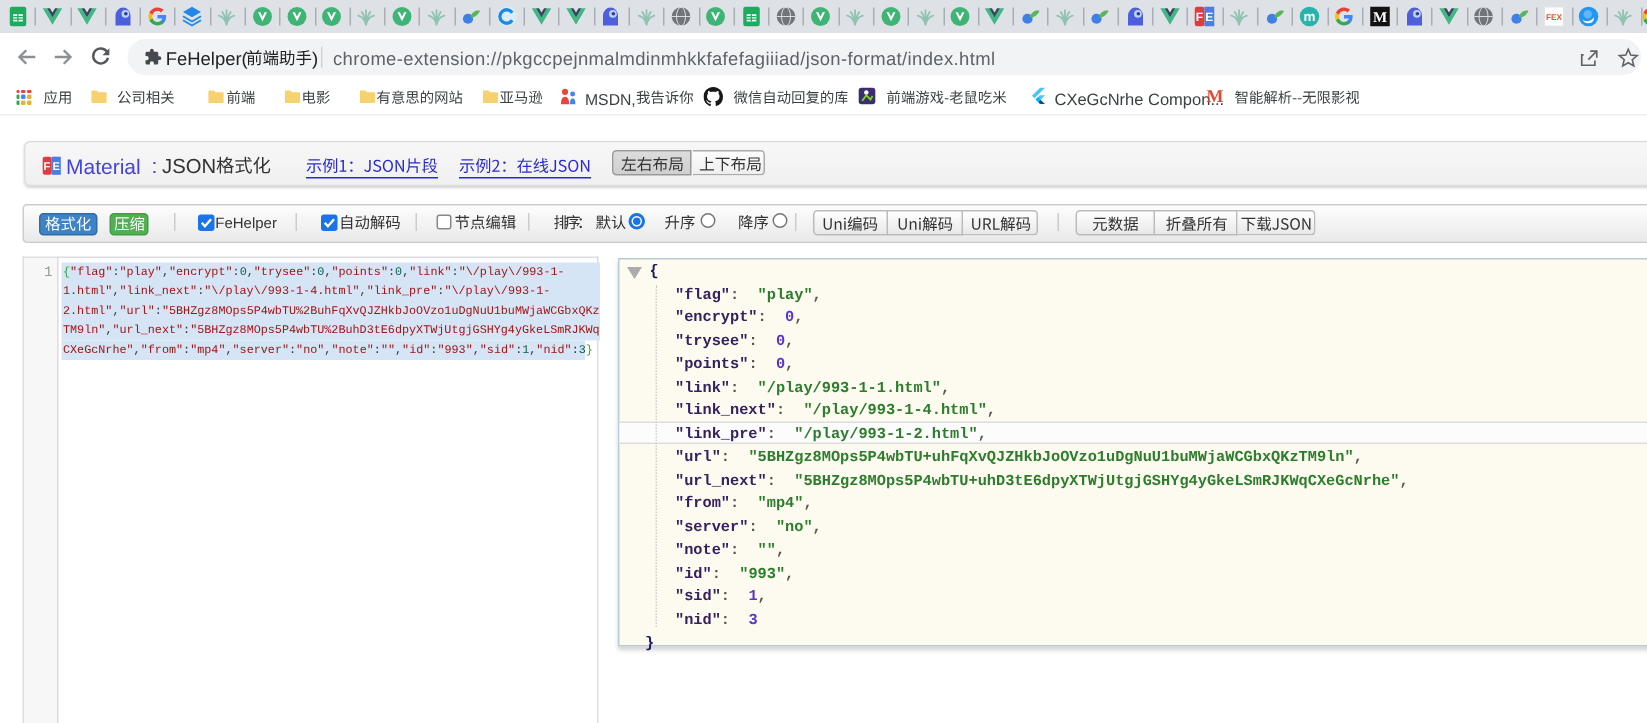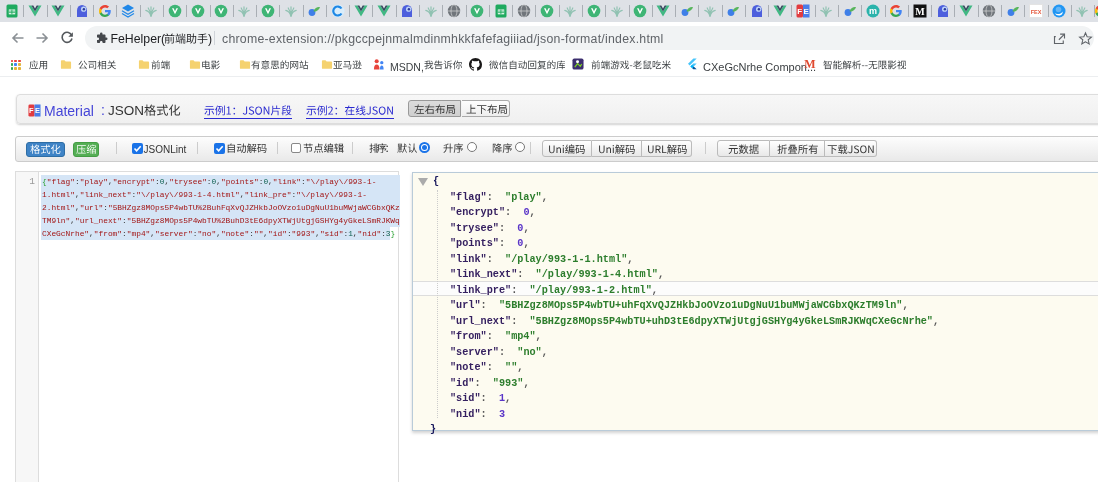--- a/index.html
+++ b/index.html
@@ -479,21 +479,21 @@
 <div class="abs" style="left:73px;top:141.5px;width:26px;height:15px;background:#54ae54;border:1px solid #449d44;border-radius:3px"></div>
 <svg width="20.6" height="11.5" viewBox="0 0 2000.0 1120.0" style="position:absolute;left:76.0px;top:143.6px" fill="#fff">
     <path transform="translate(0.0,880) scale(1,-1)" d="M156 792H956V720H156ZM115 792H187V469Q187 409 184 338Q180 267 170 192Q161 118 143 48Q125 -22 94 -80Q87 -74 76 -66Q65 -58 53 -50Q41 -42 32 -39Q61 17 78 82Q95 146 103 214Q111 281 113 346Q115 412 115 469ZM192 34H952V-37H192ZM258 450H904V379H258ZM531 665H607V-10H531ZM684 271 739 307Q781 273 821 230Q861 188 883 156L825 113Q812 135 789 163Q766 191 739 219Q712 247 684 271Z"></path>
     <path transform="translate(1000.0,880) scale(1,-1)" d="M69 182Q67 189 63 201Q59 213 55 226Q51 238 47 247Q62 250 78 268Q95 285 117 312Q128 326 150 357Q171 388 198 430Q224 473 251 522Q278 571 301 620L361 586Q308 486 245 390Q182 293 117 220V218Q117 218 110 214Q103 211 93 206Q83 200 76 194Q69 188 69 182ZM69 182 64 242 97 266 315 315Q315 301 316 283Q317 265 318 254Q242 236 196 224Q150 211 124 204Q99 196 88 191Q76 186 69 182ZM63 423Q61 430 57 442Q53 455 48 468Q44 481 39 491Q53 494 66 510Q80 527 95 553Q104 565 120 594Q135 623 154 662Q174 702 193 747Q212 792 227 837L294 807Q268 745 238 683Q208 621 174 564Q141 508 107 463V461Q107 461 100 457Q94 453 85 447Q76 441 70 435Q63 429 63 423ZM63 423 61 477 96 500 269 515Q267 501 266 484Q264 466 264 454Q204 448 168 443Q131 438 110 434Q89 431 79 428Q69 425 63 423ZM44 53Q101 71 180 100Q260 129 344 159L357 96Q279 66 202 36Q125 6 62 -18ZM700 545 775 531Q764 486 752 439Q739 392 728 359L665 373Q672 396 679 426Q686 457 692 488Q697 520 700 545ZM369 743H951V594H879V679H438V580H369ZM472 612 539 595Q521 535 494 470Q467 405 432 346Q397 287 355 242Q348 252 336 268Q324 283 315 291Q353 333 384 388Q414 442 436 500Q459 559 472 612ZM547 567H936V505H547ZM593 221H885V160H593ZM562 404H922V-74H854V342H627V-79H562ZM419 410 480 471 483 468V-80H419ZM590 821 653 843Q670 817 686 786Q703 754 712 732L646 706Q638 729 622 762Q606 795 590 821ZM595 29H885V-32H595Z"></path>
   </svg>
 <div class="abs" style="left:116px;top:142px;width:1px;height:12px;background:#ccc"></div>
 <div class="abs" style="left:132px;top:142.5px;width:11px;height:11px;background:#1a73e8;border-radius:2px"></div>
 <svg class="abs" style="left:132px;top:142.5px" width="11" height="11" viewBox="0 0 11 11">
     <path d="M2.5 5.5 L4.6 7.8 L8.7 3.2" stroke="#fff" stroke-width="1.6" fill="none"></path>
   </svg>
-<div class="abs" style="left:143.5px;top:144px;font-size:10px;color:#333">JSONLint</div>
+<div class="abs" style="left:143.5px;top:144px;font-size:10px;color:#333">FeHelper</div>
 <div class="abs" style="left:197px;top:142px;width:1px;height:12px;background:#ccc"></div>
 <div class="abs" style="left:214px;top:142.5px;width:11px;height:11px;background:#1a73e8;border-radius:2px"></div>
 <svg class="abs" style="left:214px;top:142.5px" width="11" height="11" viewBox="0 0 11 11">
     <path d="M2.5 5.5 L4.6 7.8 L8.7 3.2" stroke="#fff" stroke-width="1.6" fill="none"></path>
   </svg>
 <svg width="41.2" height="11.5" viewBox="0 0 4000.0 1120.0" style="position:absolute;left:226.0px;top:143.4px" fill="#333">
     <path transform="translate(0.0,880) scale(1,-1)" d="M214 482H795V411H214ZM214 264H795V194H214ZM214 46H795V-25H214ZM163 703H853V-76H774V631H239V-81H163ZM455 842 542 830Q526 785 508 740Q489 695 472 662L405 675Q415 699 424 728Q434 758 442 788Q451 817 455 842Z"></path>
     <path transform="translate(1000.0,880) scale(1,-1)" d="M507 609H909V537H507ZM872 609H945Q945 609 945 602Q945 595 945 586Q945 577 945 571Q940 416 934 310Q929 203 922 134Q916 66 907 28Q898 -10 884 -27Q869 -46 852 -54Q836 -62 812 -65Q789 -67 751 -67Q713 -67 673 -64Q672 -48 666 -27Q660 -6 650 10Q692 6 728 5Q764 4 780 4Q793 4 802 7Q812 10 819 19Q830 31 838 66Q845 102 851 168Q857 235 862 339Q867 443 872 592ZM653 823H727Q726 718 724 614Q721 510 710 410Q700 311 678 221Q656 131 616 55Q577 -21 517 -79Q510 -70 500 -60Q490 -49 479 -40Q468 -30 458 -25Q516 28 552 99Q589 170 610 255Q630 340 639 434Q648 528 650 626Q653 725 653 823ZM89 758H476V691H89ZM54 520H494V451H54ZM348 348 410 365Q429 320 449 268Q469 217 486 169Q503 121 512 86L446 64Q438 100 422 148Q405 197 386 250Q367 302 348 348ZM90 43 84 107 122 134 449 203Q451 188 454 169Q457 150 460 138Q367 117 305 103Q243 89 204 80Q164 70 142 63Q119 56 108 52Q97 48 90 43ZM89 44Q87 52 83 64Q79 77 74 90Q69 104 65 113Q77 117 88 136Q98 154 111 183Q117 197 128 228Q139 260 153 303Q167 346 180 396Q192 445 201 494L275 470Q259 404 238 334Q216 265 192 202Q167 138 142 87V85Q142 85 134 81Q126 77 116 70Q105 64 97 57Q89 50 89 44Z"></path>
     <path transform="translate(2000.0,880) scale(1,-1)" d="M139 586H428V528H139ZM138 406H427V349H138ZM137 217H426V158H137ZM583 367H934V301H583ZM191 751H370V691H191ZM510 789H888V726H510ZM511 180H960V113H511ZM714 462H785V-79H714ZM262 558H317V-27H262ZM865 789H932Q932 789 932 779Q932 769 931 761Q928 678 923 626Q918 574 911 546Q904 518 893 506Q883 494 870 488Q858 483 839 481Q824 479 795 480Q766 480 735 482Q734 496 730 514Q725 532 717 544Q747 542 772 541Q797 540 807 540Q818 540 825 542Q832 543 836 549Q843 557 848 581Q853 605 857 653Q861 701 865 779ZM585 460 649 448Q634 378 608 314Q583 250 552 204Q545 209 534 215Q524 221 513 226Q502 232 494 235Q526 278 549 338Q572 397 585 460ZM189 841 257 826Q239 759 213 695Q187 631 156 576Q124 520 88 478Q82 484 72 492Q62 500 51 508Q40 517 32 522Q85 579 126 664Q166 748 189 841ZM109 586H173V320Q173 274 170 221Q167 168 158 114Q150 60 134 10Q117 -41 90 -83Q84 -77 74 -70Q63 -64 52 -58Q42 -51 34 -48Q68 6 84 70Q100 133 104 198Q109 264 109 320ZM407 586H470V5Q470 -18 464 -34Q459 -50 443 -58Q427 -67 403 -69Q379 -71 341 -71Q339 -57 334 -38Q328 -20 321 -7Q347 -8 367 -8Q387 -8 393 -7Q407 -7 407 6ZM653 769H722Q714 701 694 640Q675 580 636 532Q598 485 530 454Q524 466 512 481Q499 496 488 505Q547 531 580 572Q614 612 630 662Q646 713 653 769ZM357 751H372L383 754L429 725Q418 694 403 660Q388 627 372 596Q355 565 339 542Q330 549 315 558Q300 567 288 572Q302 594 315 624Q328 653 340 684Q351 714 357 738Z"></path>
     <path transform="translate(3000.0,880) scale(1,-1)" d="M867 401H940Q940 401 940 395Q939 389 939 382Q939 374 938 368Q927 233 914 149Q902 65 888 20Q874 -25 856 -43Q842 -59 826 -66Q811 -72 788 -74Q769 -75 736 -75Q704 -75 668 -73Q667 -58 662 -38Q656 -18 647 -4Q684 -7 714 -8Q745 -9 758 -9Q771 -10 780 -8Q789 -5 796 2Q810 16 822 58Q835 99 846 180Q857 260 867 389ZM443 781H814V712H443ZM491 650 561 645Q558 595 552 538Q546 482 540 429Q534 376 528 337H458Q465 377 471 432Q477 486 482 544Q488 601 491 650ZM478 401H889V336H478ZM410 205H792V137H410ZM783 781H791L803 785L856 779Q853 735 848 682Q842 628 836 571Q830 514 823 458Q816 402 809 353L739 359Q746 408 752 465Q759 522 765 579Q771 636 776 686Q781 737 783 772ZM51 787H394V718H51ZM148 479H365V46H148V113H299V411H148ZM179 753 249 738Q231 644 206 554Q180 464 145 386Q110 307 63 247Q61 257 55 272Q49 287 42 303Q35 319 29 328Q87 405 123 516Q159 628 179 753ZM116 479H181V-34H116Z"></path>

